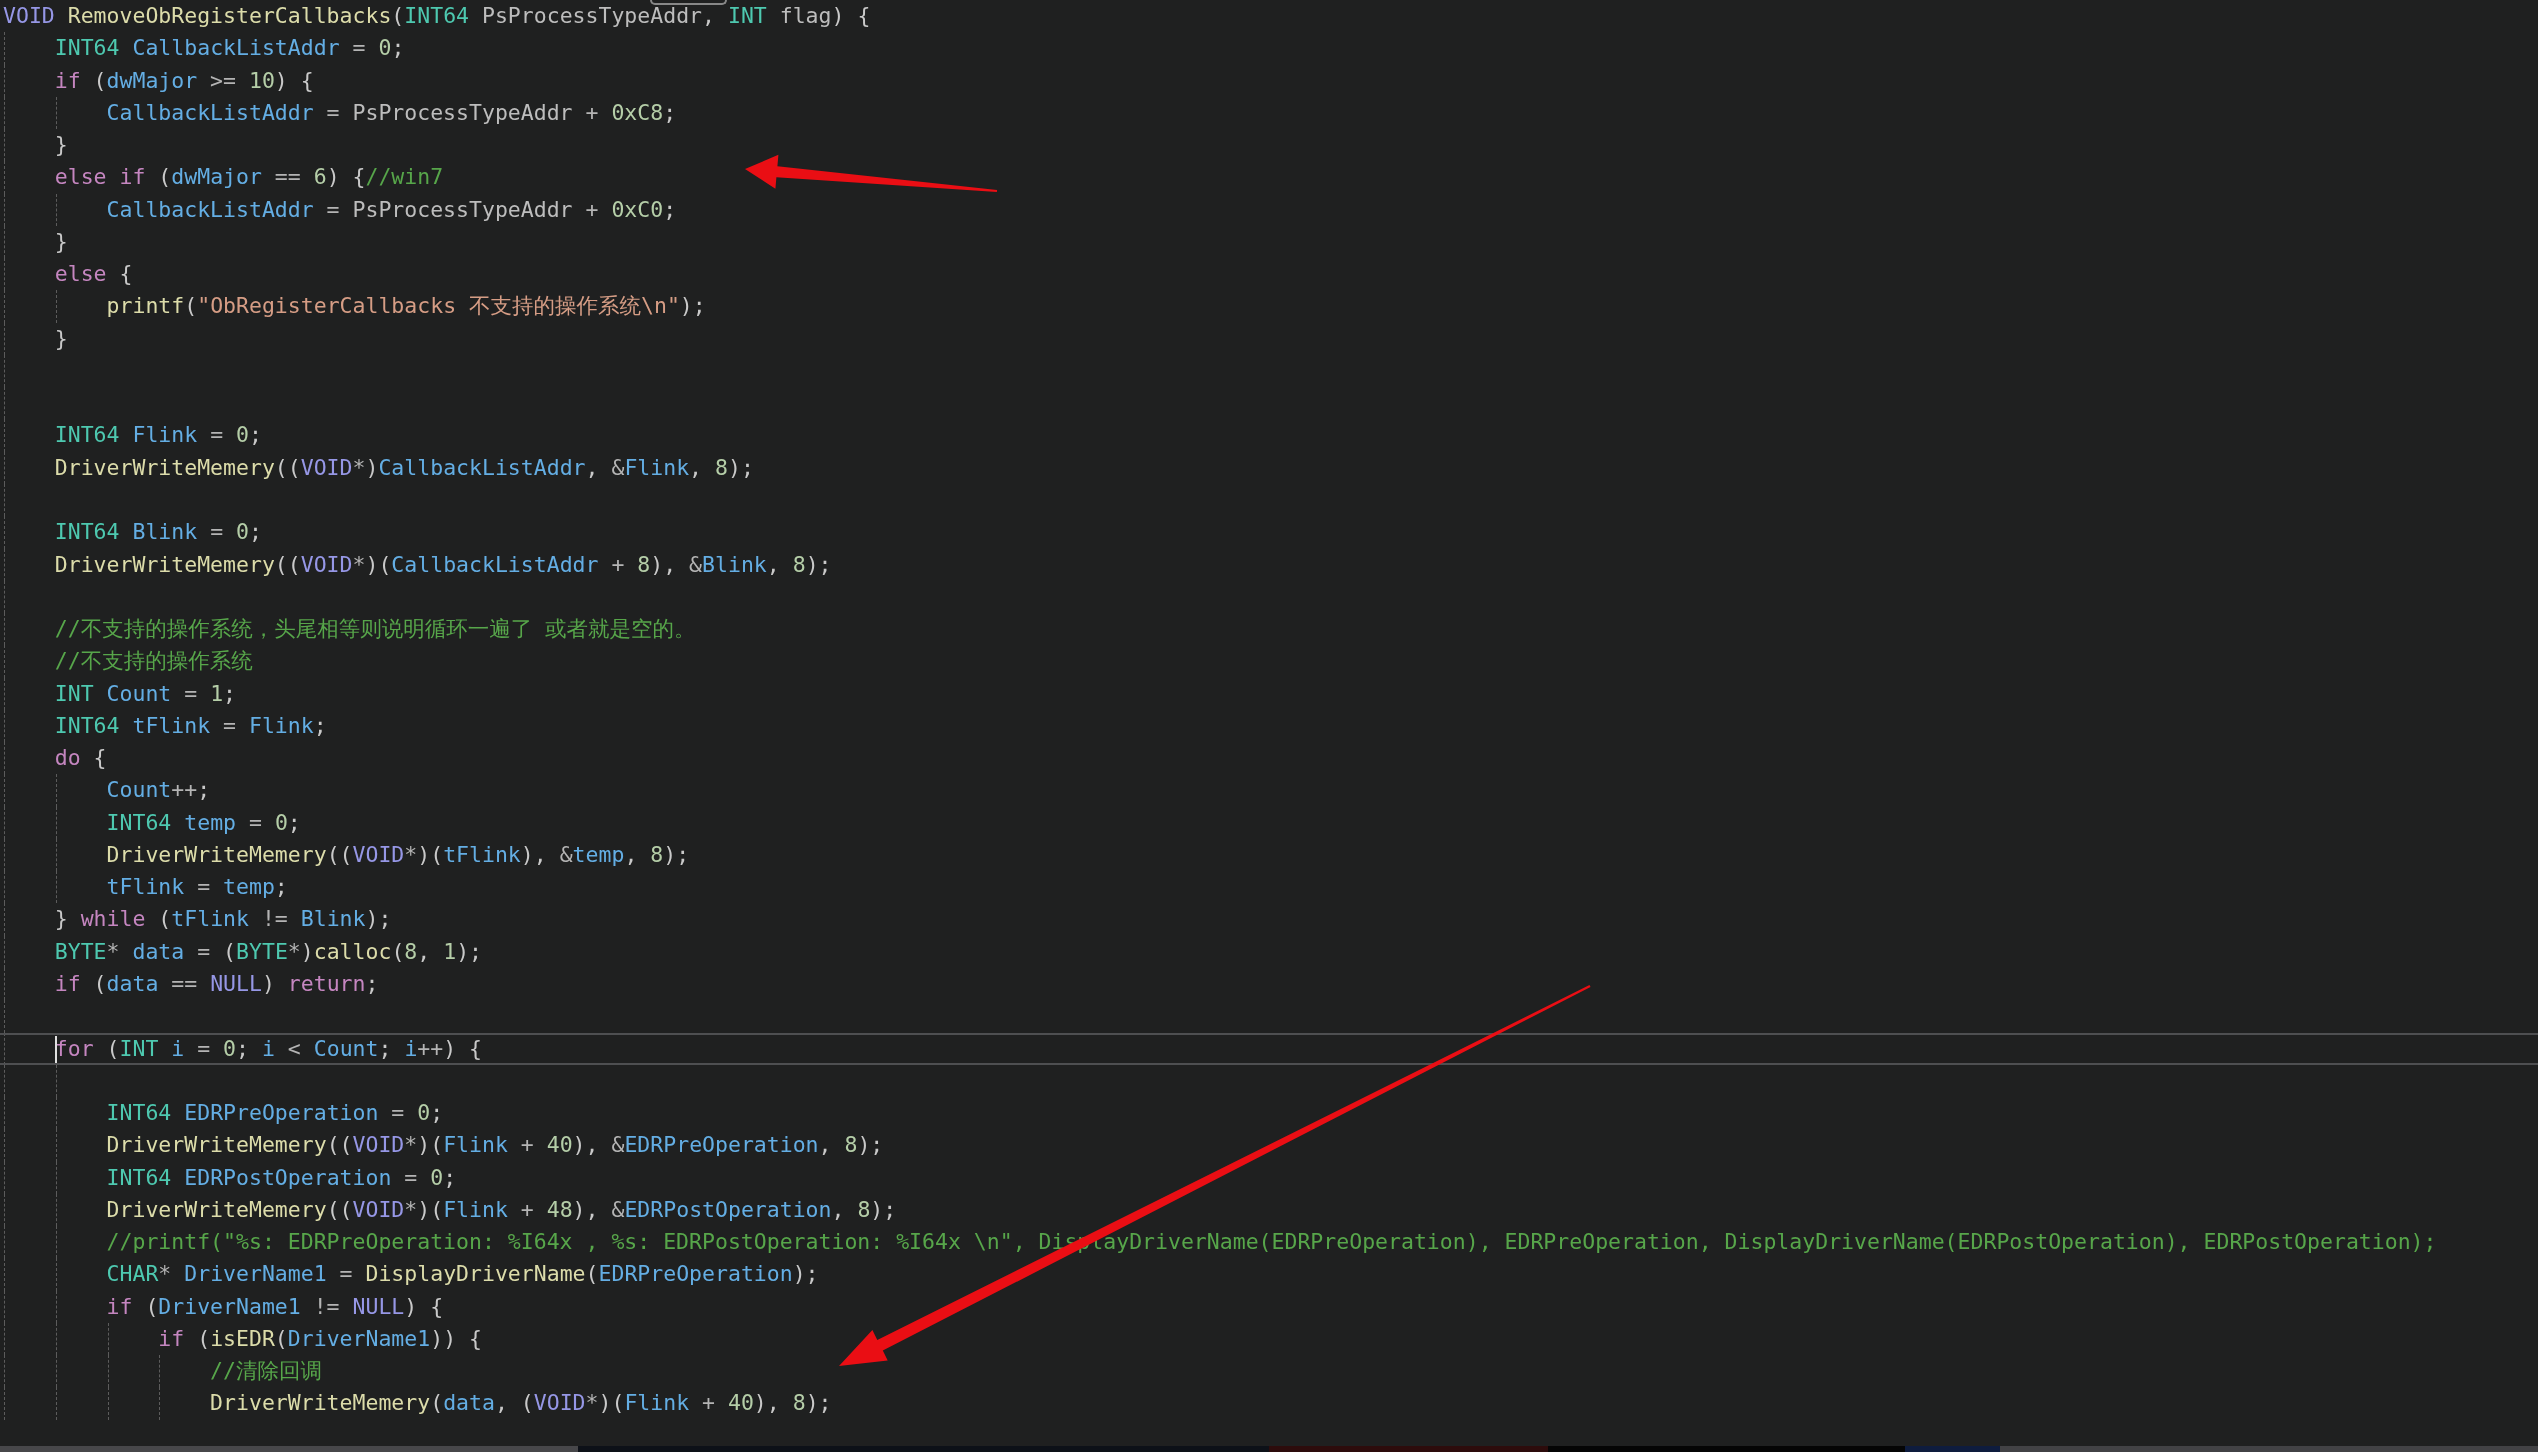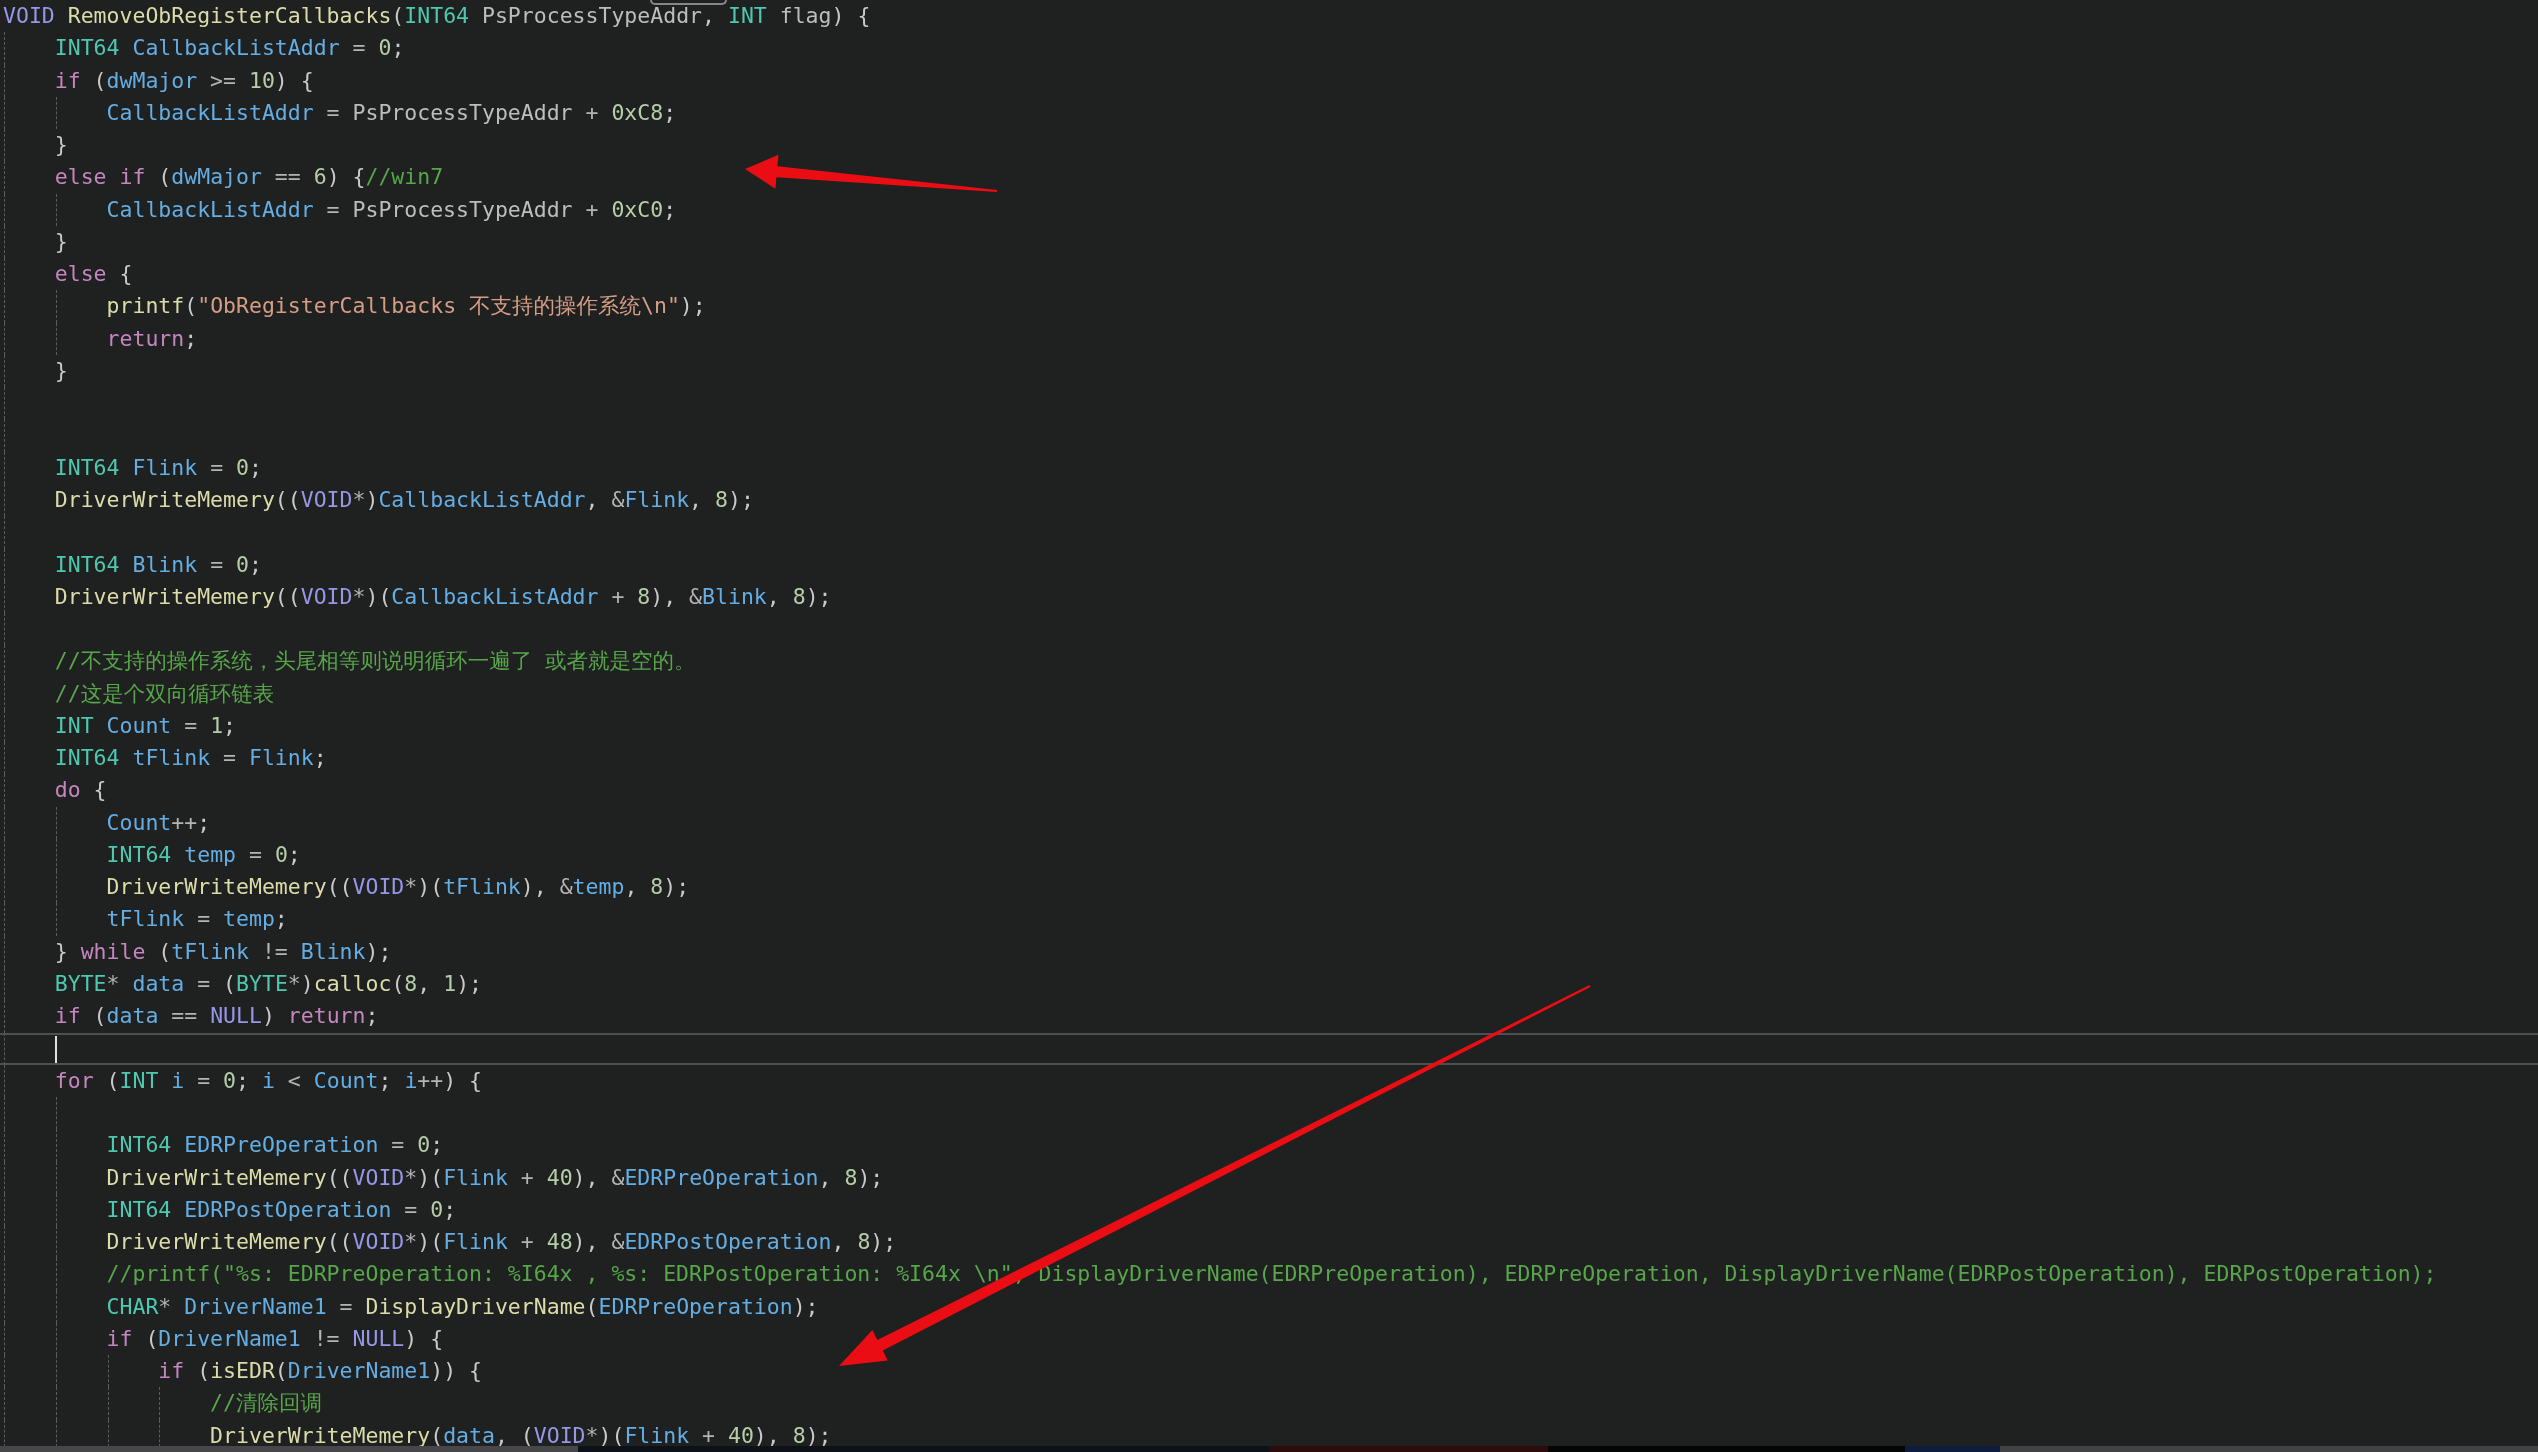--- a/index.html
+++ b/index.html
@@ -38,32 +38,31 @@
       <div class="code-line"><span style="color: rgb(150, 151, 230);">VOID</span><span style="color: rgb(212, 212, 212);"> </span><span style="color: rgb(220, 220, 170);">RemoveObRegisterCallbacks</span><span style="color: rgb(201, 201, 201);">(</span><span style="color: rgb(78, 201, 176);">INT64</span><span style="color: rgb(212, 212, 212);"> </span><span style="color: rgb(189, 189, 189);">PsProcessTypeAddr</span><span style="color: rgb(201, 201, 201);">, </span><span style="color: rgb(78, 201, 176);">INT</span><span style="color: rgb(212, 212, 212);"> </span><span style="color: rgb(189, 189, 189);">flag</span><span style="color: rgb(201, 201, 201);">) {</span></div>
       <div class="code-line"><i class="indent-guide" style="border-left-color: rgb(92, 92, 92); left: 4px;"></i><span style="color: rgb(212, 212, 212);">    </span><span style="color: rgb(78, 201, 176);">INT64</span><span style="color: rgb(212, 212, 212);"> </span><span style="color: rgb(100, 174, 228);">CallbackListAddr</span><span style="color: rgb(180, 180, 180);"> = </span><span style="color: rgb(181, 206, 168);">0</span><span style="color: rgb(201, 201, 201);">;</span></div>
       <div class="code-line"><i class="indent-guide" style="border-left-color: rgb(92, 92, 92); left: 4px;"></i><span style="color: rgb(212, 212, 212);">    </span><span style="color: rgb(197, 134, 192);">if</span><span style="color: rgb(201, 201, 201);"> (</span><span style="color: rgb(100, 174, 228);">dwMajor</span><span style="color: rgb(180, 180, 180);"> &gt;= </span><span style="color: rgb(181, 206, 168);">10</span><span style="color: rgb(201, 201, 201);">) {</span></div>
       <div class="code-line"><i class="indent-guide" style="border-left-color: rgb(92, 92, 92); left: 4px;"></i><i class="indent-guide" style="border-left-color: rgb(92, 92, 92); left: 55.78px;"></i><span style="color: rgb(212, 212, 212);">        </span><span style="color: rgb(100, 174, 228);">CallbackListAddr</span><span style="color: rgb(180, 180, 180);"> = </span><span style="color: rgb(189, 189, 189);">PsProcessTypeAddr</span><span style="color: rgb(180, 180, 180);"> + </span><span style="color: rgb(181, 206, 168);">0xC8</span><span style="color: rgb(201, 201, 201);">;</span></div>
       <div class="code-line"><i class="indent-guide" style="border-left-color: rgb(92, 92, 92); left: 4px;"></i><span style="color: rgb(212, 212, 212);">    </span><span style="color: rgb(201, 201, 201);">}</span></div>
       <div class="code-line"><i class="indent-guide" style="border-left-color: rgb(92, 92, 92); left: 4px;"></i><span style="color: rgb(212, 212, 212);">    </span><span style="color: rgb(197, 134, 192);">else</span><span style="color: rgb(212, 212, 212);"> </span><span style="color: rgb(197, 134, 192);">if</span><span style="color: rgb(201, 201, 201);"> (</span><span style="color: rgb(100, 174, 228);">dwMajor</span><span style="color: rgb(180, 180, 180);"> == </span><span style="color: rgb(181, 206, 168);">6</span><span style="color: rgb(201, 201, 201);">) {</span><span style="color: rgb(87, 166, 74);">//win7</span></div>
       <div class="code-line"><i class="indent-guide" style="border-left-color: rgb(92, 92, 92); left: 4px;"></i><i class="indent-guide" style="border-left-color: rgb(92, 92, 92); left: 55.78px;"></i><span style="color: rgb(212, 212, 212);">        </span><span style="color: rgb(100, 174, 228);">CallbackListAddr</span><span style="color: rgb(180, 180, 180);"> = </span><span style="color: rgb(189, 189, 189);">PsProcessTypeAddr</span><span style="color: rgb(180, 180, 180);"> + </span><span style="color: rgb(181, 206, 168);">0xC0</span><span style="color: rgb(201, 201, 201);">;</span></div>
       <div class="code-line"><i class="indent-guide" style="border-left-color: rgb(92, 92, 92); left: 4px;"></i><span style="color: rgb(212, 212, 212);">    </span><span style="color: rgb(201, 201, 201);">}</span></div>
       <div class="code-line"><i class="indent-guide" style="border-left-color: rgb(92, 92, 92); left: 4px;"></i><span style="color: rgb(212, 212, 212);">    </span><span style="color: rgb(197, 134, 192);">else</span><span style="color: rgb(201, 201, 201);"> {</span></div>
       <div class="code-line"><i class="indent-guide" style="border-left-color: rgb(92, 92, 92); left: 4px;"></i><i class="indent-guide" style="border-left-color: rgb(92, 92, 92); left: 55.78px;"></i><span style="color: rgb(212, 212, 212);">        </span><span style="color: rgb(220, 220, 170);">printf</span><span style="color: rgb(201, 201, 201);">(</span><span style="color: rgb(214, 157, 133);">"ObRegisterCallbacks 不支持的操作系统\n"</span><span style="color: rgb(201, 201, 201);">);</span></div>
-      <div class="code-line"><i class="indent-guide" style="border-left-color: rgb(92, 92, 92); left: 4px;"></i><i class="indent-guide" style="border-left-color: rgb(92, 92, 92); left: 55.78px;"></i><span style="color: rgb(212, 212, 212);">        </span><span style="color: rgb(197, 134, 192);">return</span><span style="color: rgb(201, 201, 201);">;</span></div>
       <div class="code-line"><i class="indent-guide" style="border-left-color: rgb(92, 92, 92); left: 4px;"></i><span style="color: rgb(212, 212, 212);">    </span><span style="color: rgb(201, 201, 201);">}</span></div>
       <div class="code-line"><i class="indent-guide" style="border-left-color: rgb(92, 92, 92); left: 4px;"></i></div>
       <div class="code-line"><i class="indent-guide" style="border-left-color: rgb(92, 92, 92); left: 4px;"></i></div>
       <div class="code-line"><i class="indent-guide" style="border-left-color: rgb(92, 92, 92); left: 4px;"></i><span style="color: rgb(212, 212, 212);">    </span><span style="color: rgb(78, 201, 176);">INT64</span><span style="color: rgb(212, 212, 212);"> </span><span style="color: rgb(100, 174, 228);">Flink</span><span style="color: rgb(180, 180, 180);"> = </span><span style="color: rgb(181, 206, 168);">0</span><span style="color: rgb(201, 201, 201);">;</span></div>
       <div class="code-line"><i class="indent-guide" style="border-left-color: rgb(92, 92, 92); left: 4px;"></i><span style="color: rgb(212, 212, 212);">    </span><span style="color: rgb(220, 220, 170);">DriverWriteMemery</span><span style="color: rgb(201, 201, 201);">((</span><span style="color: rgb(150, 151, 230);">VOID</span><span style="color: rgb(180, 180, 180);">*</span><span style="color: rgb(201, 201, 201);">)</span><span style="color: rgb(100, 174, 228);">CallbackListAddr</span><span style="color: rgb(201, 201, 201);">, </span><span style="color: rgb(180, 180, 180);">&amp;</span><span style="color: rgb(100, 174, 228);">Flink</span><span style="color: rgb(201, 201, 201);">, </span><span style="color: rgb(181, 206, 168);">8</span><span style="color: rgb(201, 201, 201);">);</span></div>
       <div class="code-line"><i class="indent-guide" style="border-left-color: rgb(92, 92, 92); left: 4px;"></i></div>
       <div class="code-line"><i class="indent-guide" style="border-left-color: rgb(92, 92, 92); left: 4px;"></i><span style="color: rgb(212, 212, 212);">    </span><span style="color: rgb(78, 201, 176);">INT64</span><span style="color: rgb(212, 212, 212);"> </span><span style="color: rgb(100, 174, 228);">Blink</span><span style="color: rgb(180, 180, 180);"> = </span><span style="color: rgb(181, 206, 168);">0</span><span style="color: rgb(201, 201, 201);">;</span></div>
       <div class="code-line"><i class="indent-guide" style="border-left-color: rgb(92, 92, 92); left: 4px;"></i><span style="color: rgb(212, 212, 212);">    </span><span style="color: rgb(220, 220, 170);">DriverWriteMemery</span><span style="color: rgb(201, 201, 201);">((</span><span style="color: rgb(150, 151, 230);">VOID</span><span style="color: rgb(180, 180, 180);">*</span><span style="color: rgb(201, 201, 201);">)(</span><span style="color: rgb(100, 174, 228);">CallbackListAddr</span><span style="color: rgb(180, 180, 180);"> + </span><span style="color: rgb(181, 206, 168);">8</span><span style="color: rgb(201, 201, 201);">), </span><span style="color: rgb(180, 180, 180);">&amp;</span><span style="color: rgb(100, 174, 228);">Blink</span><span style="color: rgb(201, 201, 201);">, </span><span style="color: rgb(181, 206, 168);">8</span><span style="color: rgb(201, 201, 201);">);</span></div>
       <div class="code-line"><i class="indent-guide" style="border-left-color: rgb(92, 92, 92); left: 4px;"></i></div>
       <div class="code-line"><i class="indent-guide" style="border-left-color: rgb(92, 92, 92); left: 4px;"></i><span style="color: rgb(212, 212, 212);">    </span><span style="color: rgb(87, 166, 74);">//不支持的操作系统，头尾相等则说明循环一遍了 或者就是空的。</span></div>
-      <div class="code-line"><i class="indent-guide" style="border-left-color: rgb(92, 92, 92); left: 4px;"></i><span style="color: rgb(212, 212, 212);">    </span><span style="color: rgb(87, 166, 74);">//这是个双向循环链表</span></div>
+      <div class="code-line"><i class="indent-guide" style="border-left-color: rgb(92, 92, 92); left: 4px;"></i><span style="color: rgb(212, 212, 212);">    </span><span style="color: rgb(87, 166, 74);">//不支持的操作系统</span></div>
       <div class="code-line"><i class="indent-guide" style="border-left-color: rgb(92, 92, 92); left: 4px;"></i><span style="color: rgb(212, 212, 212);">    </span><span style="color: rgb(78, 201, 176);">INT</span><span style="color: rgb(212, 212, 212);"> </span><span style="color: rgb(100, 174, 228);">Count</span><span style="color: rgb(180, 180, 180);"> = </span><span style="color: rgb(181, 206, 168);">1</span><span style="color: rgb(201, 201, 201);">;</span></div>
       <div class="code-line"><i class="indent-guide" style="border-left-color: rgb(92, 92, 92); left: 4px;"></i><span style="color: rgb(212, 212, 212);">    </span><span style="color: rgb(78, 201, 176);">INT64</span><span style="color: rgb(212, 212, 212);"> </span><span style="color: rgb(100, 174, 228);">tFlink</span><span style="color: rgb(180, 180, 180);"> = </span><span style="color: rgb(100, 174, 228);">Flink</span><span style="color: rgb(201, 201, 201);">;</span></div>
       <div class="code-line"><i class="indent-guide" style="border-left-color: rgb(92, 92, 92); left: 4px;"></i><span style="color: rgb(212, 212, 212);">    </span><span style="color: rgb(197, 134, 192);">do</span><span style="color: rgb(201, 201, 201);"> {</span></div>
       <div class="code-line"><i class="indent-guide" style="border-left-color: rgb(92, 92, 92); left: 4px;"></i><i class="indent-guide" style="border-left-color: rgb(92, 92, 92); left: 55.78px;"></i><span style="color: rgb(212, 212, 212);">        </span><span style="color: rgb(100, 174, 228);">Count</span><span style="color: rgb(180, 180, 180);">++</span><span style="color: rgb(201, 201, 201);">;</span></div>
       <div class="code-line"><i class="indent-guide" style="border-left-color: rgb(92, 92, 92); left: 4px;"></i><i class="indent-guide" style="border-left-color: rgb(92, 92, 92); left: 55.78px;"></i><span style="color: rgb(212, 212, 212);">        </span><span style="color: rgb(78, 201, 176);">INT64</span><span style="color: rgb(212, 212, 212);"> </span><span style="color: rgb(100, 174, 228);">temp</span><span style="color: rgb(180, 180, 180);"> = </span><span style="color: rgb(181, 206, 168);">0</span><span style="color: rgb(201, 201, 201);">;</span></div>
       <div class="code-line"><i class="indent-guide" style="border-left-color: rgb(92, 92, 92); left: 4px;"></i><i class="indent-guide" style="border-left-color: rgb(92, 92, 92); left: 55.78px;"></i><span style="color: rgb(212, 212, 212);">        </span><span style="color: rgb(220, 220, 170);">DriverWriteMemery</span><span style="color: rgb(201, 201, 201);">((</span><span style="color: rgb(150, 151, 230);">VOID</span><span style="color: rgb(180, 180, 180);">*</span><span style="color: rgb(201, 201, 201);">)(</span><span style="color: rgb(100, 174, 228);">tFlink</span><span style="color: rgb(201, 201, 201);">), </span><span style="color: rgb(180, 180, 180);">&amp;</span><span style="color: rgb(100, 174, 228);">temp</span><span style="color: rgb(201, 201, 201);">, </span><span style="color: rgb(181, 206, 168);">8</span><span style="color: rgb(201, 201, 201);">);</span></div>
       <div class="code-line"><i class="indent-guide" style="border-left-color: rgb(92, 92, 92); left: 4px;"></i><i class="indent-guide" style="border-left-color: rgb(92, 92, 92); left: 55.78px;"></i><span style="color: rgb(212, 212, 212);">        </span><span style="color: rgb(100, 174, 228);">tFlink</span><span style="color: rgb(180, 180, 180);"> = </span><span style="color: rgb(100, 174, 228);">temp</span><span style="color: rgb(201, 201, 201);">;</span></div>
       <div class="code-line"><i class="indent-guide" style="border-left-color: rgb(92, 92, 92); left: 4px;"></i><span style="color: rgb(212, 212, 212);">    </span><span style="color: rgb(201, 201, 201);">} </span><span style="color: rgb(197, 134, 192);">while</span><span style="color: rgb(201, 201, 201);"> (</span><span style="color: rgb(100, 174, 228);">tFlink</span><span style="color: rgb(180, 180, 180);"> != </span><span style="color: rgb(100, 174, 228);">Blink</span><span style="color: rgb(201, 201, 201);">);</span></div>
       <div class="code-line"><i class="indent-guide" style="border-left-color: rgb(92, 92, 92); left: 4px;"></i><span style="color: rgb(212, 212, 212);">    </span><span style="color: rgb(78, 201, 176);">BYTE</span><span style="color: rgb(180, 180, 180);">*</span><span style="color: rgb(212, 212, 212);"> </span><span style="color: rgb(100, 174, 228);">data</span><span style="color: rgb(180, 180, 180);"> = </span><span style="color: rgb(201, 201, 201);">(</span><span style="color: rgb(78, 201, 176);">BYTE</span><span style="color: rgb(180, 180, 180);">*</span><span style="color: rgb(201, 201, 201);">)</span><span style="color: rgb(220, 220, 170);">calloc</span><span style="color: rgb(201, 201, 201);">(</span><span style="color: rgb(181, 206, 168);">8</span><span style="color: rgb(201, 201, 201);">, </span><span style="color: rgb(181, 206, 168);">1</span><span style="color: rgb(201, 201, 201);">);</span></div>
       <div class="code-line"><i class="indent-guide" style="border-left-color: rgb(92, 92, 92); left: 4px;"></i><span style="color: rgb(212, 212, 212);">    </span><span style="color: rgb(197, 134, 192);">if</span><span style="color: rgb(201, 201, 201);"> (</span><span style="color: rgb(100, 174, 228);">data</span><span style="color: rgb(180, 180, 180);"> == </span><span style="color: rgb(150, 151, 230);">NULL</span><span style="color: rgb(201, 201, 201);">) </span><span style="color: rgb(197, 134, 192);">return</span><span style="color: rgb(201, 201, 201);">;</span></div>

